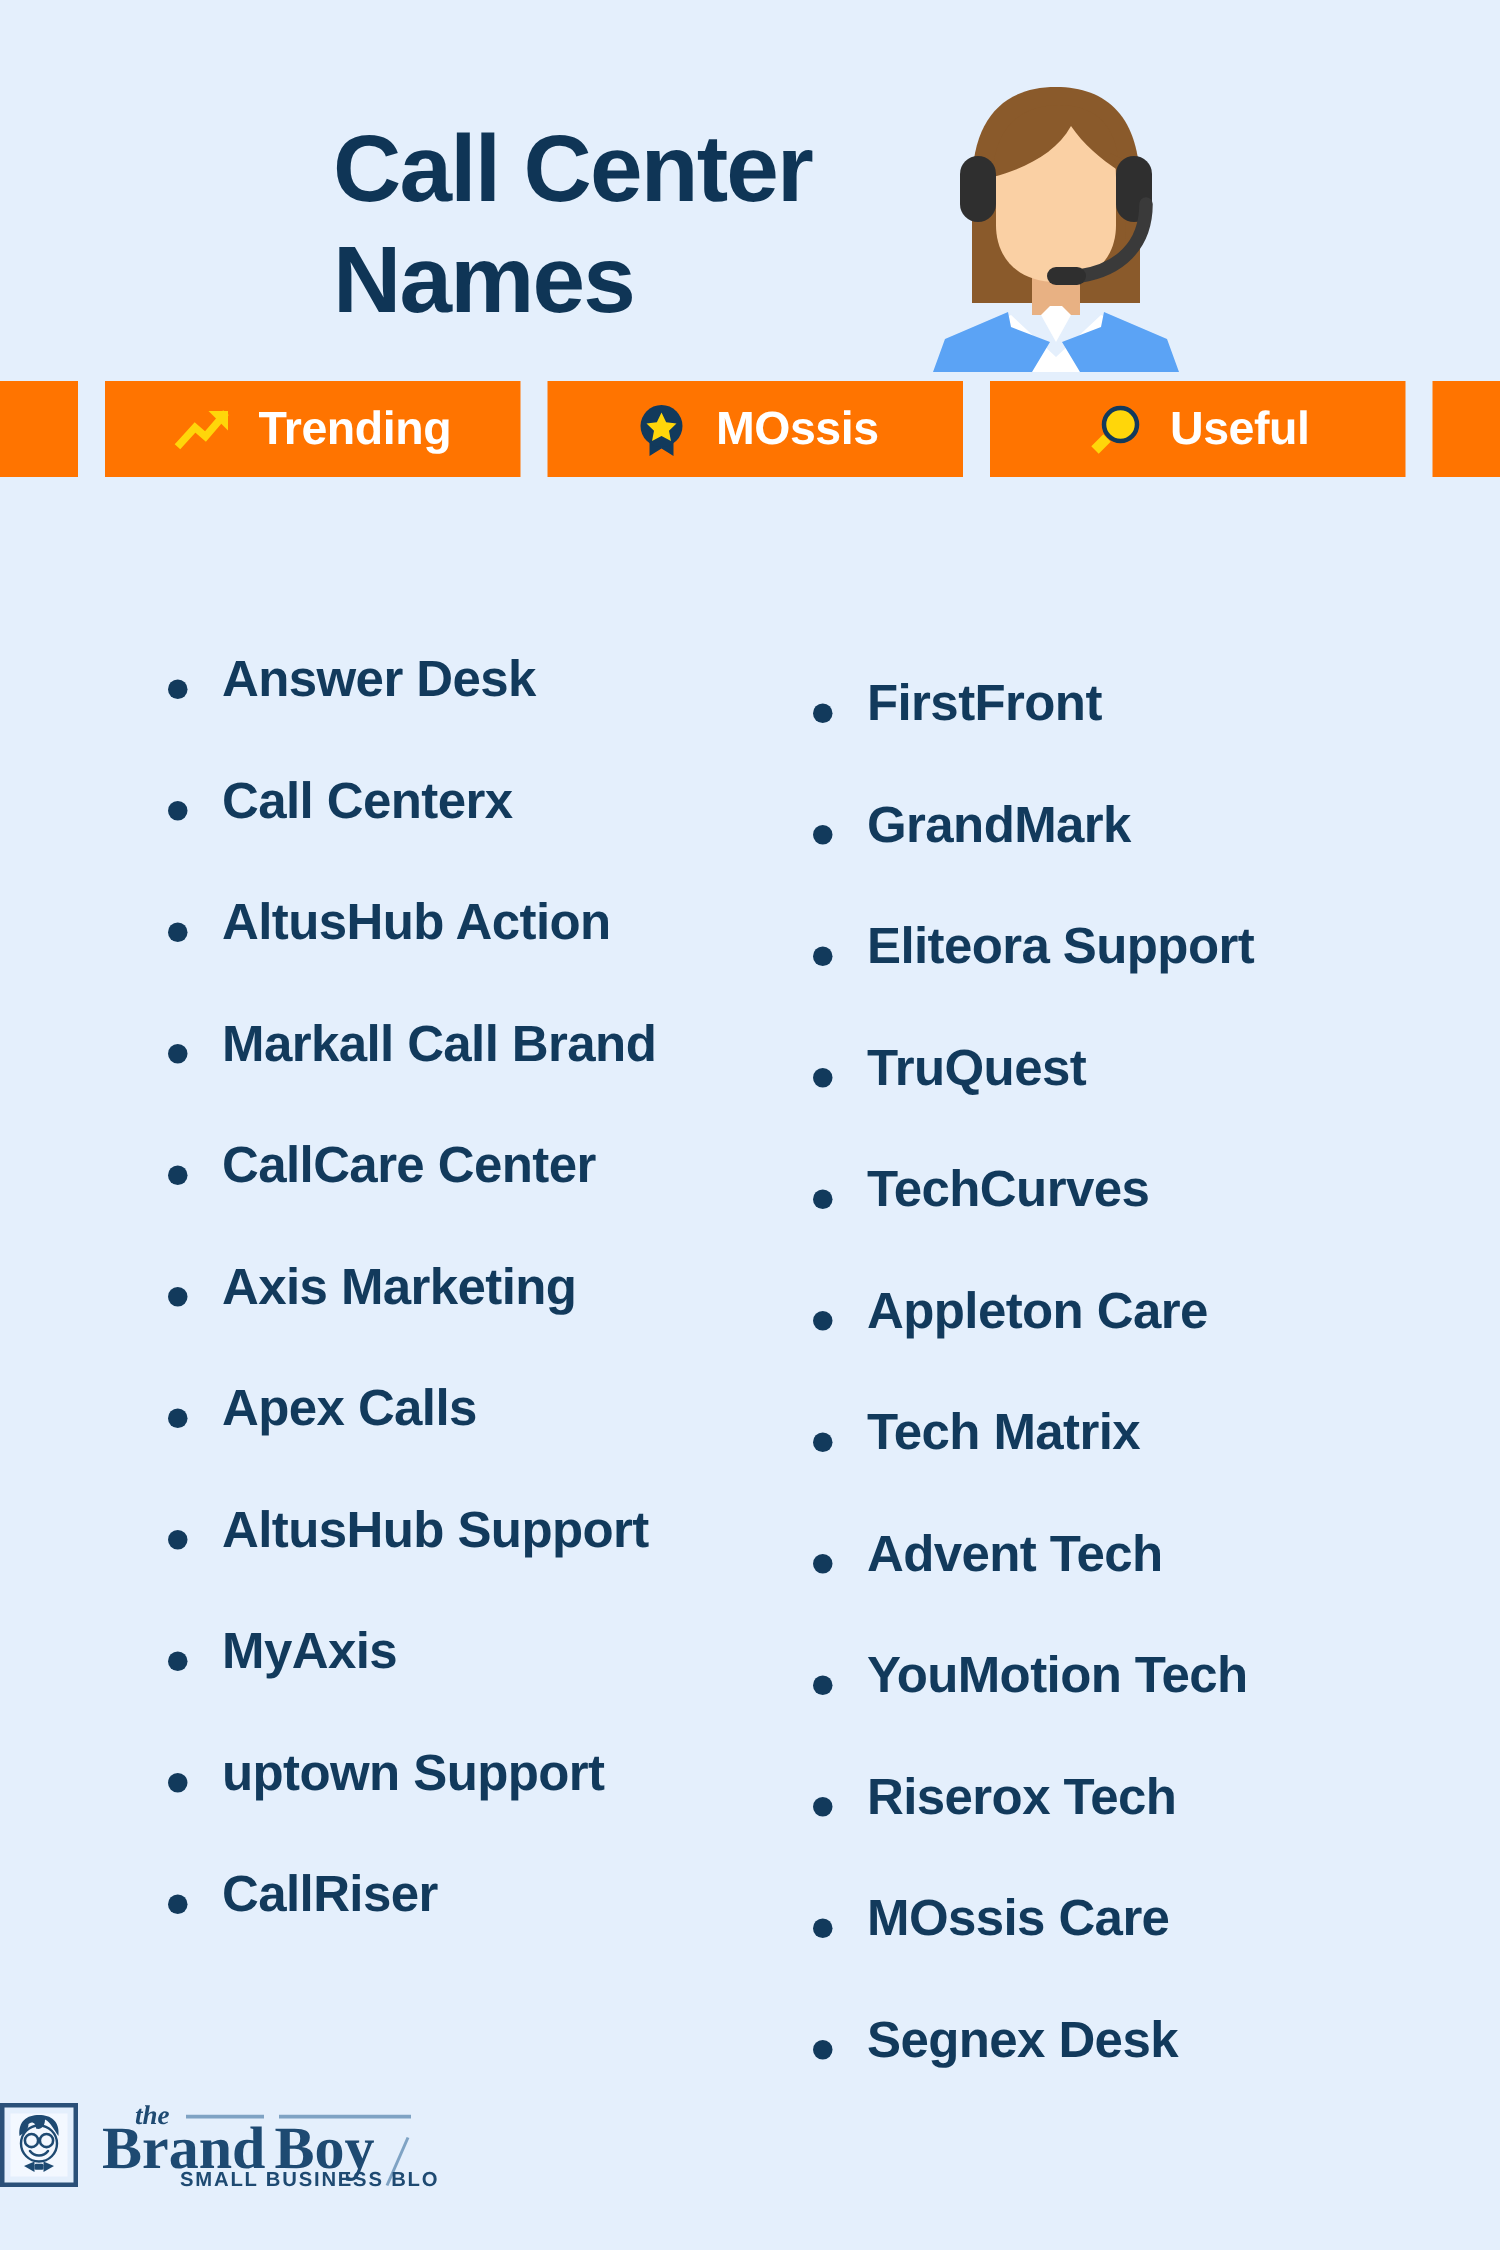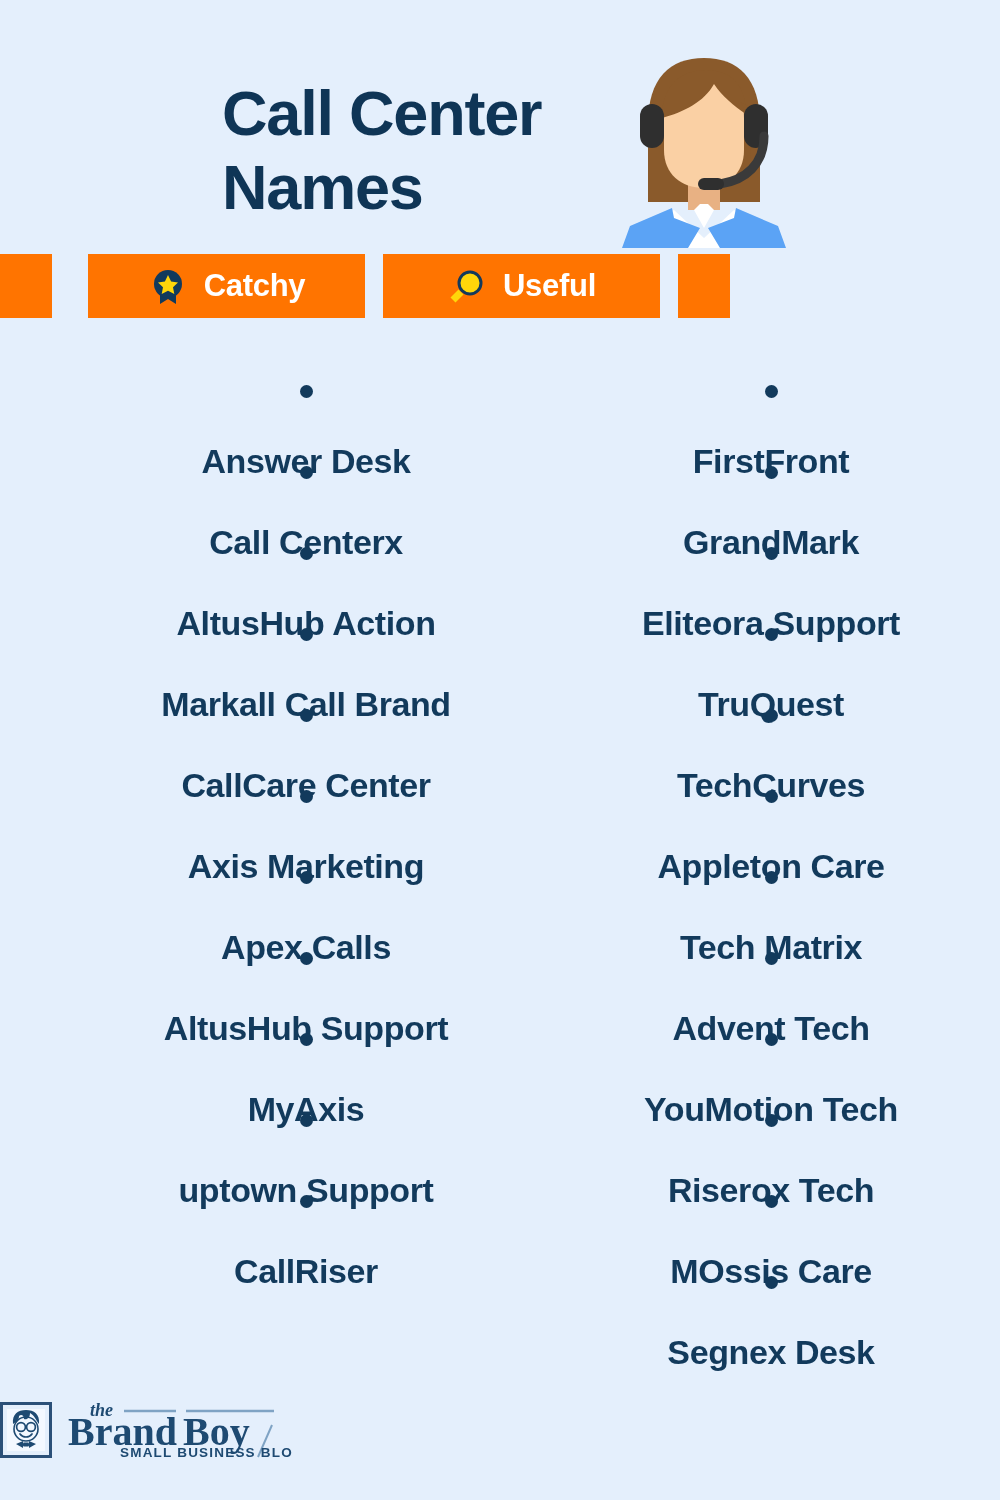--- a/index.html
+++ b/index.html
@@ -102,28 +102,27 @@
     width: 1000px;
     display: flex;
   }
 
   .column {
     flex: 1 1 50%;
     padding-top: 74px;
   }
 
   .column-left  { padding-left: 112px; }
-  .column-right { padding-left: 42px; }
+  .column-right { padding-left: 42px; margin-top: 16px; }
 
   .list-item {
     display: flex;
-    align-items: center;
-    gap: 37px;
+    align-items: flex-end;
+    gap: 23px;
     height: 81px;
-    flex-direction: column;
   }
 
   .bullet {
     width: 13px;
     height: 13px;
     flex: 0 0 13px;
     border-radius: 50%;
     background: #123a5c;
     position: relative;
     top: -7px;
@@ -210,32 +209,41 @@
       <path d="M80 158 L90 176 L100 158 L94 152 L86 152 Z" fill="#ffffff"></path>
     </svg>
   </div>
 </div>
 
 <div class="banner-row">
 
   <div class="banner-cap"></div>
   <div class="banner-gap"></div>
 
+  <div class="badge badge-trending">
+    <span class="badge-icon">
+      <svg viewBox="0 0 40 40" width="40" height="40" xmlns="http://www.w3.org/2000/svg">
+        <path d="M4 30 L14 19 L21 25 L33 11" fill="none" stroke="#ffd60a" stroke-width="5" stroke-linecap="square" stroke-linejoin="miter"></path>
+        <path d="M36 8 L36 21 L23 8 Z" fill="#ffd60a"></path>
+      </svg>
+    </span>
+    <span class="badge-label">Trending</span>
+  </div>
 
   <div class="banner-gap"></div>
 
   <div class="badge badge-catchy">
     <span class="badge-icon">
       <svg viewBox="0 0 40 40" width="40" height="40" xmlns="http://www.w3.org/2000/svg">
         <path d="M12 26 L12 38 L20 33 L28 38 L28 26 Z" fill="#123a5c"></path>
         <circle cx="20" cy="18" r="14" fill="#123a5c"></circle>
         <path d="M20 9 L23.1 15.5 L30 16.4 L25 21.2 L26.3 28 L20 24.7 L13.7 28 L15 21.2 L10 16.4 L16.9 15.5 Z" fill="#ffd60a"></path>
       </svg>
     </span>
-    <span class="badge-label">Catchy</span>
+    <span class="badge-label">MOssis</span>
   </div>
 
   <div class="banner-gap"></div>
 
   <div class="badge badge-useful">
     <span class="badge-icon">
       <svg viewBox="0 0 40 40" width="40" height="40" xmlns="http://www.w3.org/2000/svg">
         <path d="M14 26 L6 34" stroke="#ffd60a" stroke-width="7" stroke-linecap="butt"></path>
         <circle cx="23" cy="17" r="11" fill="#ffd60a" stroke="#123a5c" stroke-width="3"></circle>
       </svg>

